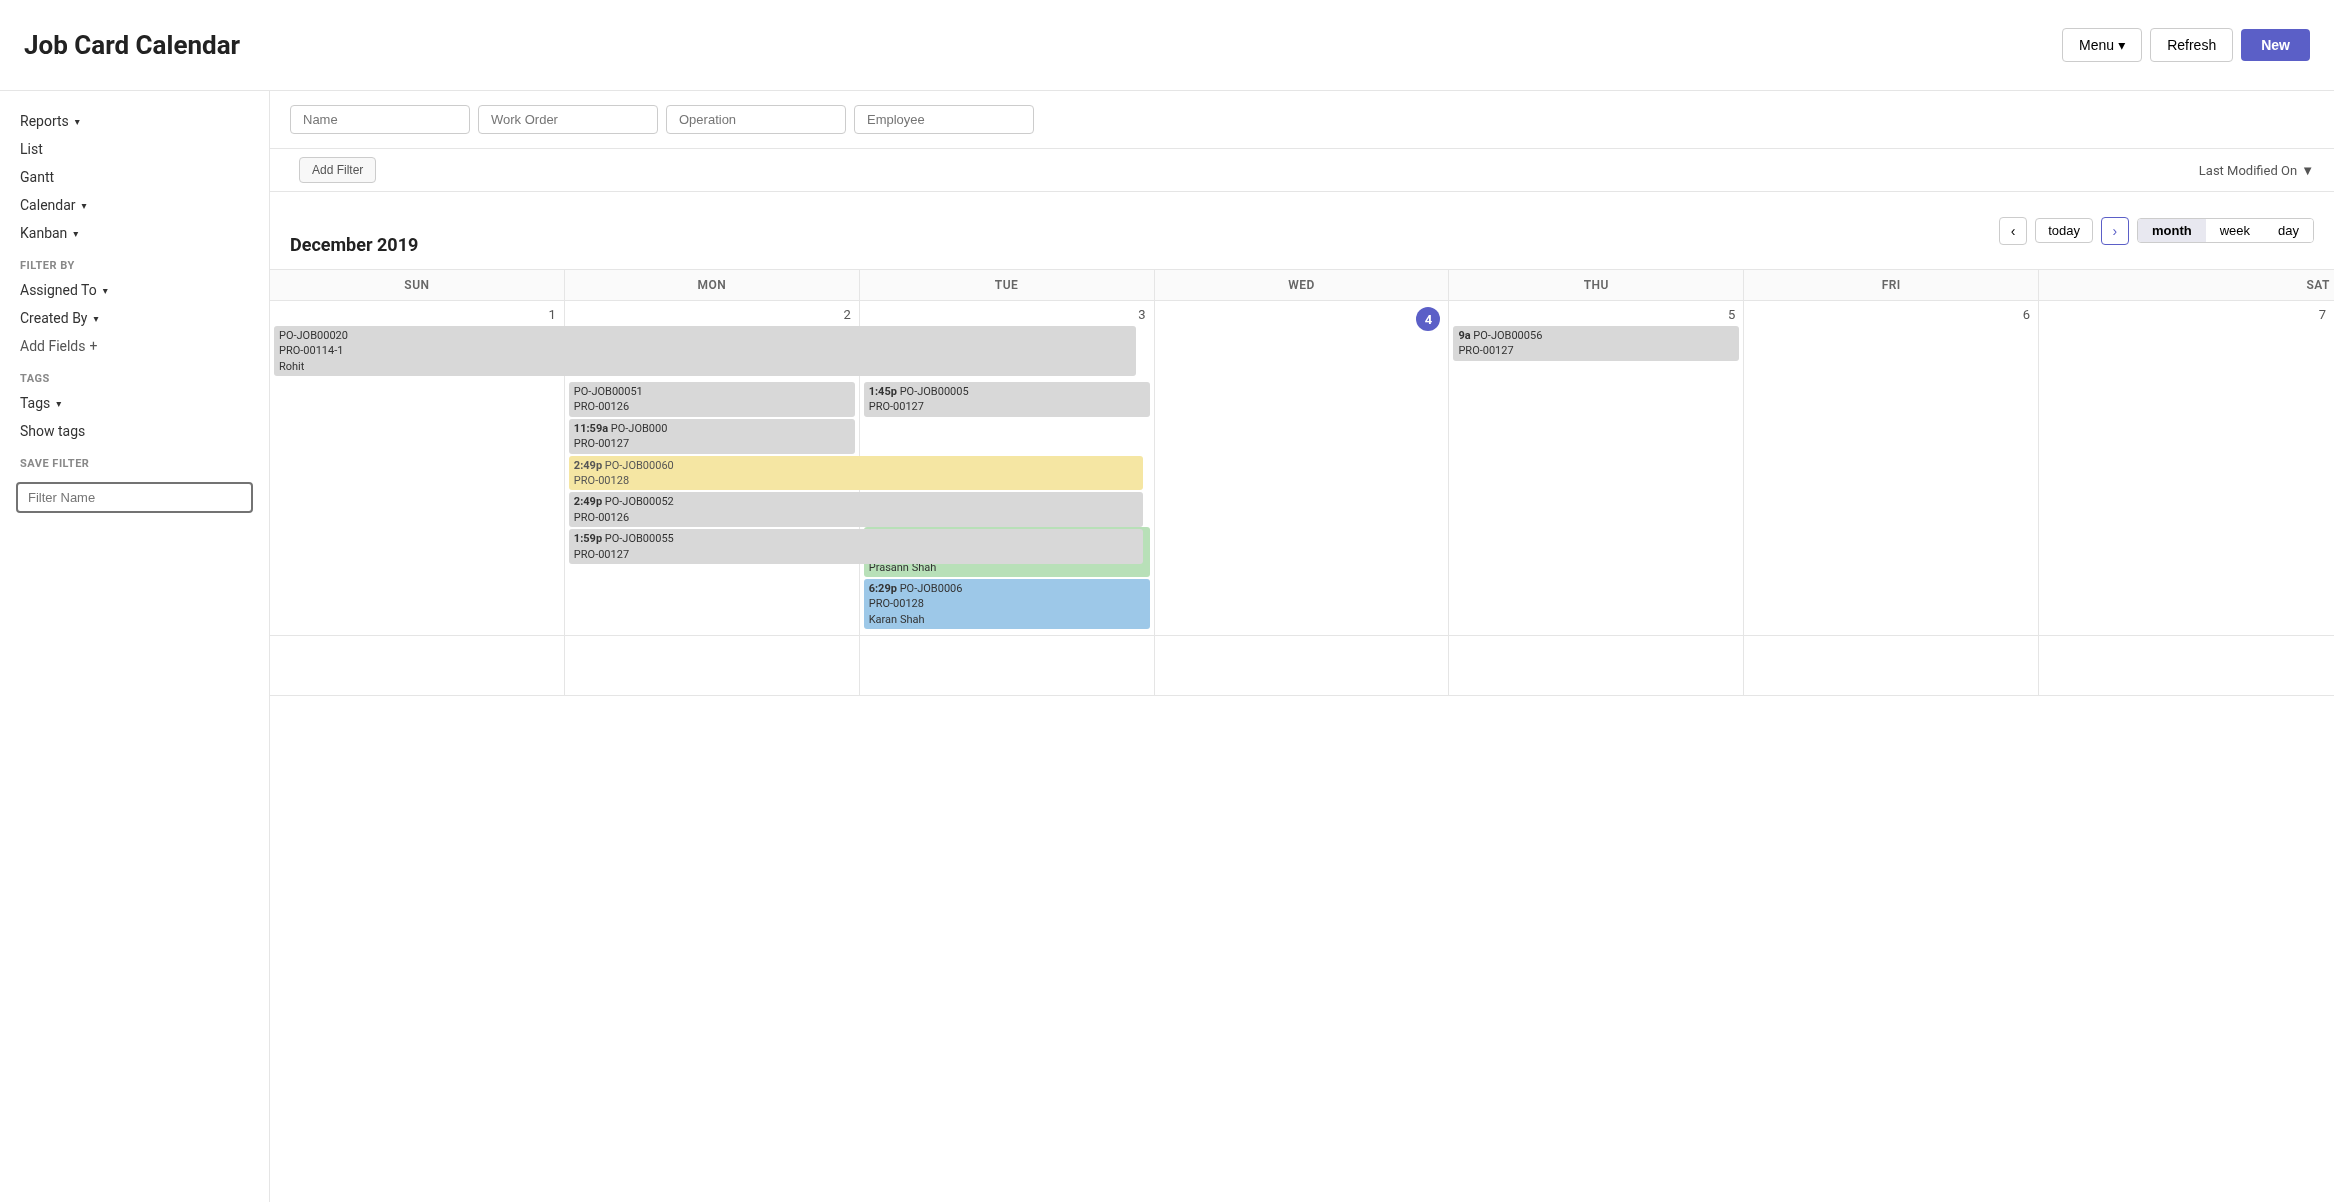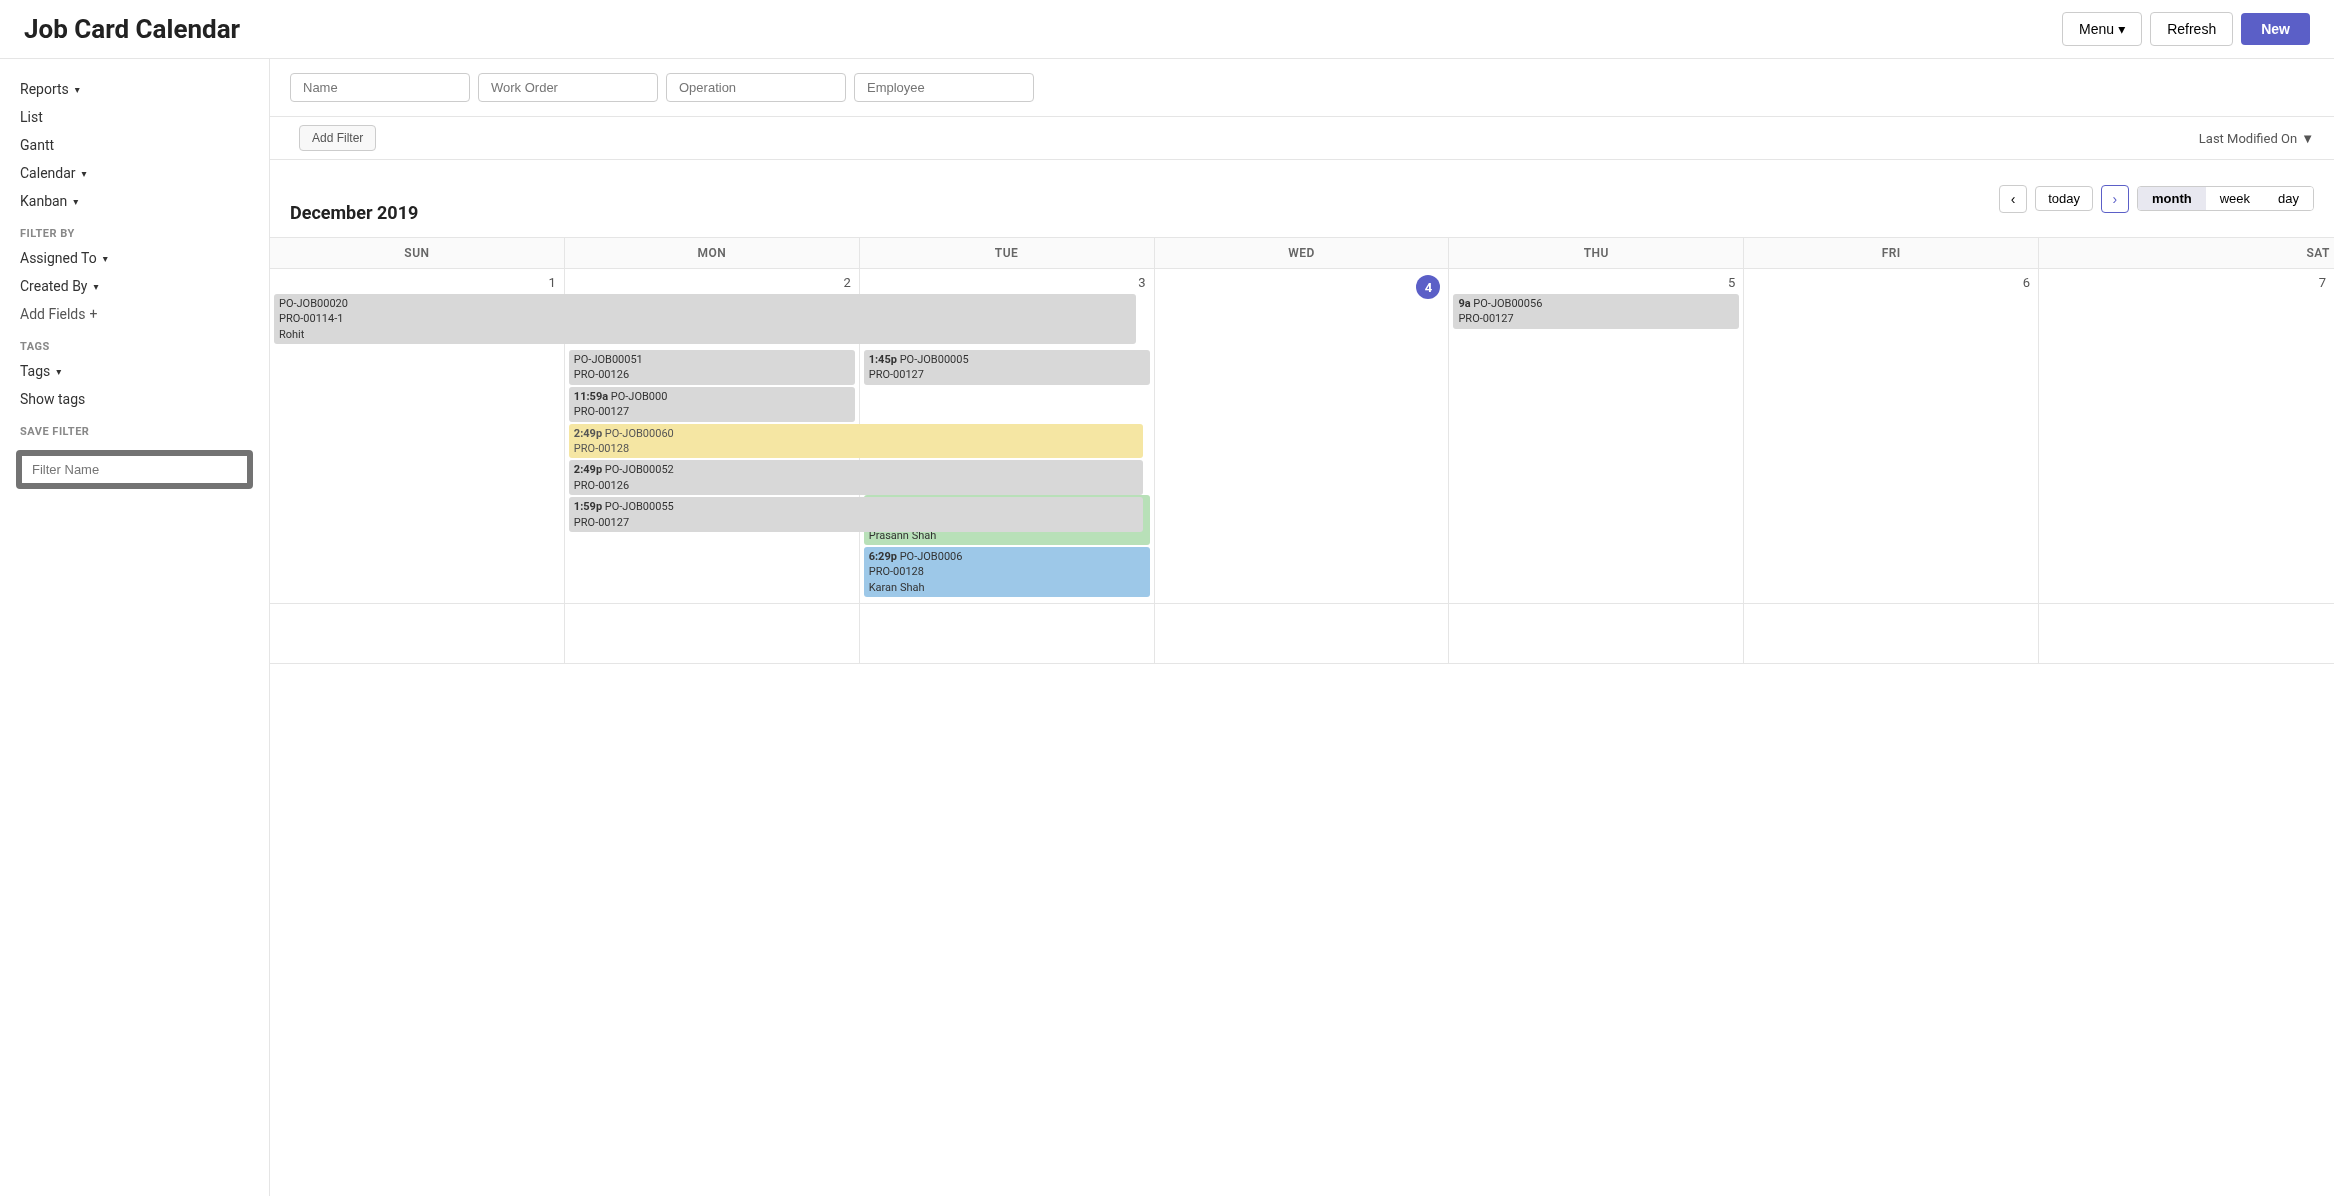--- a/index.html
+++ b/index.html
@@ -1,33 +1,33 @@
 <!DOCTYPE html>
 <html><head>
   <meta charset="utf-8">
   <style>
     * { box-sizing: border-box; margin: 0; padding: 0; }
     body { font-family: -apple-system, BlinkMacSystemFont, 'Segoe UI', Roboto, sans-serif; background: #fff; color: #333; font-size: 14px; }
 
     
-    .header { display: flex; align-items: center; justify-content: space-between; padding: 12px 24px; border-bottom: 1px solid #e5e5e5; }
+    .header { display: flex; align-items: center; justify-content: space-between; padding: 28px 24px; border-bottom: 1px solid #e5e5e5; }
     .header-title { font-size: 26px; font-weight: 700; color: #222; }
     .header-actions { display: flex; gap: 8px; align-items: center; }
     .btn-menu { background: #fff; border: 1px solid #ccc; border-radius: 4px; padding: 8px 16px; cursor: pointer; font-size: 14px; display: flex; align-items: center; gap: 4px; }
     .btn-refresh { background: #fff; border: 1px solid #ccc; border-radius: 4px; padding: 8px 16px; cursor: pointer; font-size: 14px; }
     .btn-new { background: #5b5fc7; color: #fff; border: none; border-radius: 4px; padding: 8px 20px; cursor: pointer; font-size: 14px; font-weight: 600; }
 
     
     .layout { display: flex; height: calc(100vh - 65px); }
 
     
     .sidebar { width: 270px; min-width: 270px; border-right: 1px solid #e5e5e5; padding: 16px 0; overflow-y: auto; }
     .sidebar-item { padding: 6px 20px; cursor: pointer; display: flex; align-items: center; gap: 6px; font-size: 14px; color: #333; }
     .sidebar-section-label { padding: 12px 20px 4px; font-size: 11px; font-weight: 700; color: #888; letter-spacing: 0.5px; text-transform: uppercase; }
-    .sidebar-filter-input { margin: 8px 16px; width: calc(100% - 32px); border: 6px solid #737373; border-radius: 4px; padding: 6px 10px; font-size: 13px; }
+    .sidebar-filter-input { margin: 8px 16px; width: calc(100% - 32px); border: 2px solid #737373; border-radius: 4px; padding: 6px 10px; font-size: 13px; }
     .chevron { font-size: 10px; }
     .add-fields { color: #555; display: flex; align-items: center; gap: 4px; }
 
     
     .main { flex: 1; overflow-y: auto; }
 
     
     .filter-bar { display: flex; gap: 8px; padding: 14px 20px; border-bottom: 1px solid #e5e5e5; flex-wrap: wrap; }
     .filter-input { border: 1px solid #ccc; border-radius: 4px; padding: 6px 12px; font-size: 13px; color: #999; width: 180px; }
 

